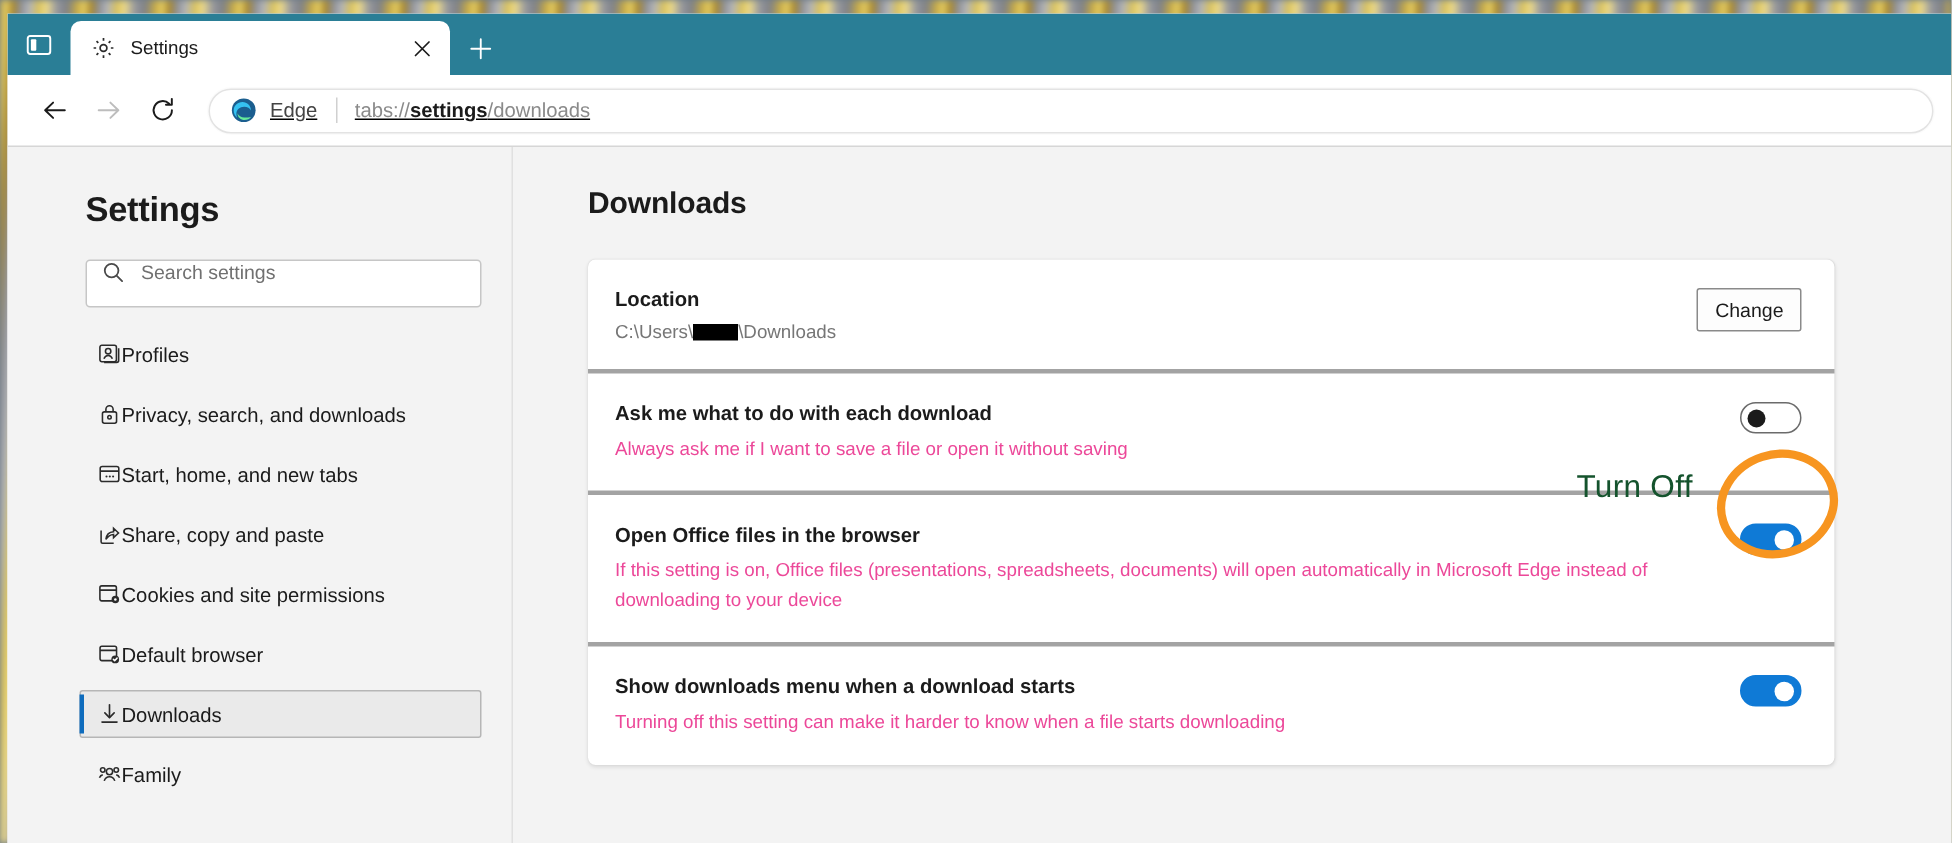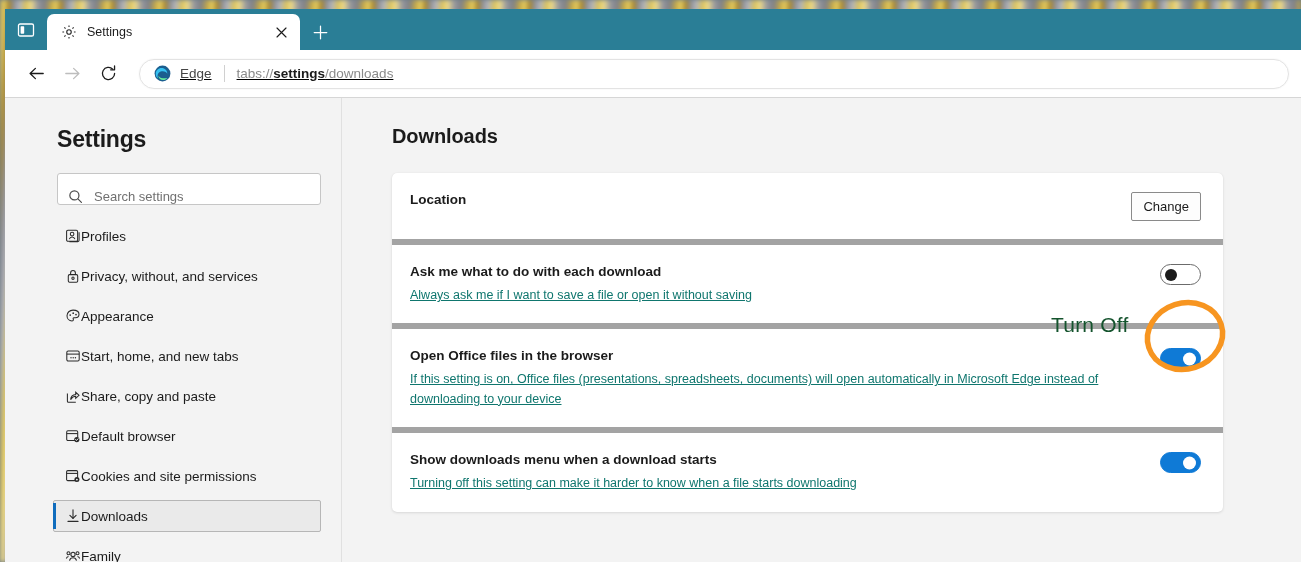--- a/index.html
+++ b/index.html
@@ -150,21 +150,21 @@
     padding: 0 0 0 52px;
     letter-spacing: -0.2px;
   }
   #searchbox {
     margin: 20px 20px 0 52px;
     height: 32px;
     background: #ffffff;
     border: 1px solid #c6c6c6;
     border-radius: 3px;
     display: flex;
-    align-items: flex-end;
+    align-items: flex-start;
     padding: 0 10px;
     gap: 11px;
   }
   #searchbox input {
     flex: 1 1 auto;
     border: none;
     outline: none;
     font-size: 13px;
     color: #1b1b1b;
     font-family: "Liberation Sans", sans-serif;
@@ -228,34 +228,33 @@
     overflow: visible;
     position: relative;
   }
   .row {
     display: flex;
     align-items: flex-start;
     padding: 19px 22px 18px 18px;
     gap: 16px;
     position: relative;
   }
-  .row + .row { border-top: 6px solid #a3a3a3; }
+  .row + .row { border-top: 3px solid #a3a3a3; }
   .row-text { flex: 1 1 auto; min-width: 0; }
   .row-title {
     font-size: 13.5px;
     font-weight: 600;
     color: #1b1b1b;
     margin-bottom: 7px;
   }
   .row-desc {
     font-size: 12.5px;
-    color: #0f766e;
+    color: #ec4899;
     line-height: 1.55;
     max-width: 745px;
-    text-decoration: underline;
   }
   .row-ctrl { flex: 0 0 auto; display: flex; align-items: center; }
 
   #change-btn {
     min-width: 69px;
     height: 29px;
     background: #fdfdfd;
     border: 1px solid #8a8a8a;
     border-radius: 2px;
     font-size: 13px;
@@ -430,34 +429,23 @@
         </div>
 
         <div class="nav-item">
           <span class="ico">
             <svg width="16" height="16" viewBox="0 0 16 16" fill="none" stroke="#2b2b2b" stroke-width="1.05">
               <rect x="3.3" y="6.6" width="9.4" height="7.6" rx="1.3"></rect>
               <path d="M5.6 6.6V4.9a2.4 2.4 0 0 1 4.8 0v1.7"></path>
               <circle cx="8" cy="10.2" r="1.15"></circle>
             </svg>
           </span>
-          <span class="lbl">Privacy, without, and services</span>
-        </div>
-
-        <div class="nav-item">
-          <span class="ico">
-            <svg width="16" height="16" viewBox="0 0 16 16" fill="none" stroke="#2b2b2b" stroke-width="1.05">
-              <path d="M8 2.1c-3.4 0-6 2.5-6 5.7 0 3 2.2 5.1 5 5.1.9 0 1.4-.5 1.4-1.1 0-.5-.3-.8-.3-1.2 0-.5.4-.9 1-.9h1.3c2 0 3.6-1.5 3.6-3.5 0-2.3-2.3-4.1-6-4.1z"></path>
-              <circle cx="5.2" cy="7.1" r=".85" fill="#2b2b2b" stroke="none"></circle>
-              <circle cx="8.2" cy="5.2" r=".85" fill="#2b2b2b" stroke="none"></circle>
-              <circle cx="11" cy="6.6" r=".85" fill="#2b2b2b" stroke="none"></circle>
-            </svg>
-          </span>
-          <span class="lbl">Appearance</span>
-        </div>
+          <span class="lbl">Privacy, search, and downloads</span>
+        </div>
+
 
         <div class="nav-item">
           <span class="ico">
             <svg width="16" height="16" viewBox="0 0 16 16" fill="none" stroke="#2b2b2b" stroke-width="1.05">
               <rect x="1.8" y="3" width="12.4" height="10" rx="1.4"></rect>
               <path d="M1.8 6.1h12.4"></path>
               <circle cx="6" cy="9.7" r=".7" fill="#2b2b2b" stroke="none"></circle>
               <circle cx="8.2" cy="9.7" r=".7" fill="#2b2b2b" stroke="none"></circle>
               <circle cx="10.4" cy="9.7" r=".7" fill="#2b2b2b" stroke="none"></circle>
             </svg>
@@ -471,39 +459,39 @@
               <path d="M2.4 5.6v7.6a1 1 0 0 0 1 1h7.4"></path>
               <path d="M5.6 11.6c.3-3.2 2.3-4.9 5.1-5.1V4.2l3.3 3.1-3.3 3.1V8.3c-2 .1-3.6.9-5.1 3.3z"></path>
             </svg>
           </span>
           <span class="lbl">Share, copy and paste</span>
         </div>
 
         <div class="nav-item">
           <span class="ico">
             <svg width="16" height="16" viewBox="0 0 16 16" fill="none" stroke="#2b2b2b" stroke-width="1.05">
+              <rect x="1.6" y="2.6" width="11" height="10" rx="1.2"></rect>
+              <path d="M1.6 5.4h11"></path>
+              <circle cx="11.9" cy="11.6" r="2.5" fill="#2b2b2b" stroke="none"></circle>
+              <circle cx="11.9" cy="11.6" r=".85" fill="#ffffff" stroke="none"></circle>
+            </svg>
+          </span>
+          <span class="lbl">Cookies and site permissions</span>
+        </div>
+
+        <div class="nav-item">
+          <span class="ico">
+            <svg width="16" height="16" viewBox="0 0 16 16" fill="none" stroke="#2b2b2b" stroke-width="1.05">
               <rect x="1.7" y="2.8" width="11" height="9.6" rx="1.2"></rect>
               <path d="M1.7 5.6h11"></path>
               <circle cx="11.8" cy="11.6" r="2.6" fill="#2b2b2b" stroke="none"></circle>
               <path d="M10.6 11.6l.85.85 1.6-1.7" stroke="#ffffff" stroke-width="1" stroke-linecap="round" stroke-linejoin="round" fill="none"></path>
             </svg>
           </span>
           <span class="lbl">Default browser</span>
-        </div>
-
-        <div class="nav-item">
-          <span class="ico">
-            <svg width="16" height="16" viewBox="0 0 16 16" fill="none" stroke="#2b2b2b" stroke-width="1.05">
-              <rect x="1.6" y="2.6" width="11" height="10" rx="1.2"></rect>
-              <path d="M1.6 5.4h11"></path>
-              <circle cx="11.9" cy="11.6" r="2.5" fill="#2b2b2b" stroke="none"></circle>
-              <circle cx="11.9" cy="11.6" r=".85" fill="#ffffff" stroke="none"></circle>
-            </svg>
-          </span>
-          <span class="lbl">Cookies and site permissions</span>
         </div>
 
         <div class="nav-item selected">
           <span class="ico">
             <svg width="16" height="16" viewBox="0 0 16 16" fill="none" stroke="#2b2b2b" stroke-width="1.1" stroke-linecap="round" stroke-linejoin="round">
               <path d="M8 1.9v8.3"></path>
               <path d="M4.9 7.3L8 10.4l3.1-3.1"></path>
               <path d="M3 13.4h10"></path>
             </svg>
           </span>
@@ -527,20 +515,25 @@
     </div>
 
     <div id="content">
       <div id="page-title">Downloads</div>
 
       <div id="card">
 
         <div class="row">
           <div class="row-text">
             <div class="row-title">Location</div>
+            <div class="path-line">
+              <span>C:\Users\</span>
+                <span class="redact"></span>
+                <span>\Downloads</span>
+            </div>
           </div>
           <div class="row-ctrl">
             <button id="change-btn">Change</button>
           </div>
         </div>
 
         <div class="row">
           <div class="row-text">
             <div class="row-title">Ask me what to do with each download</div>
             <div class="row-desc">Always ask me if I want to save a file or open it without saving</div>

